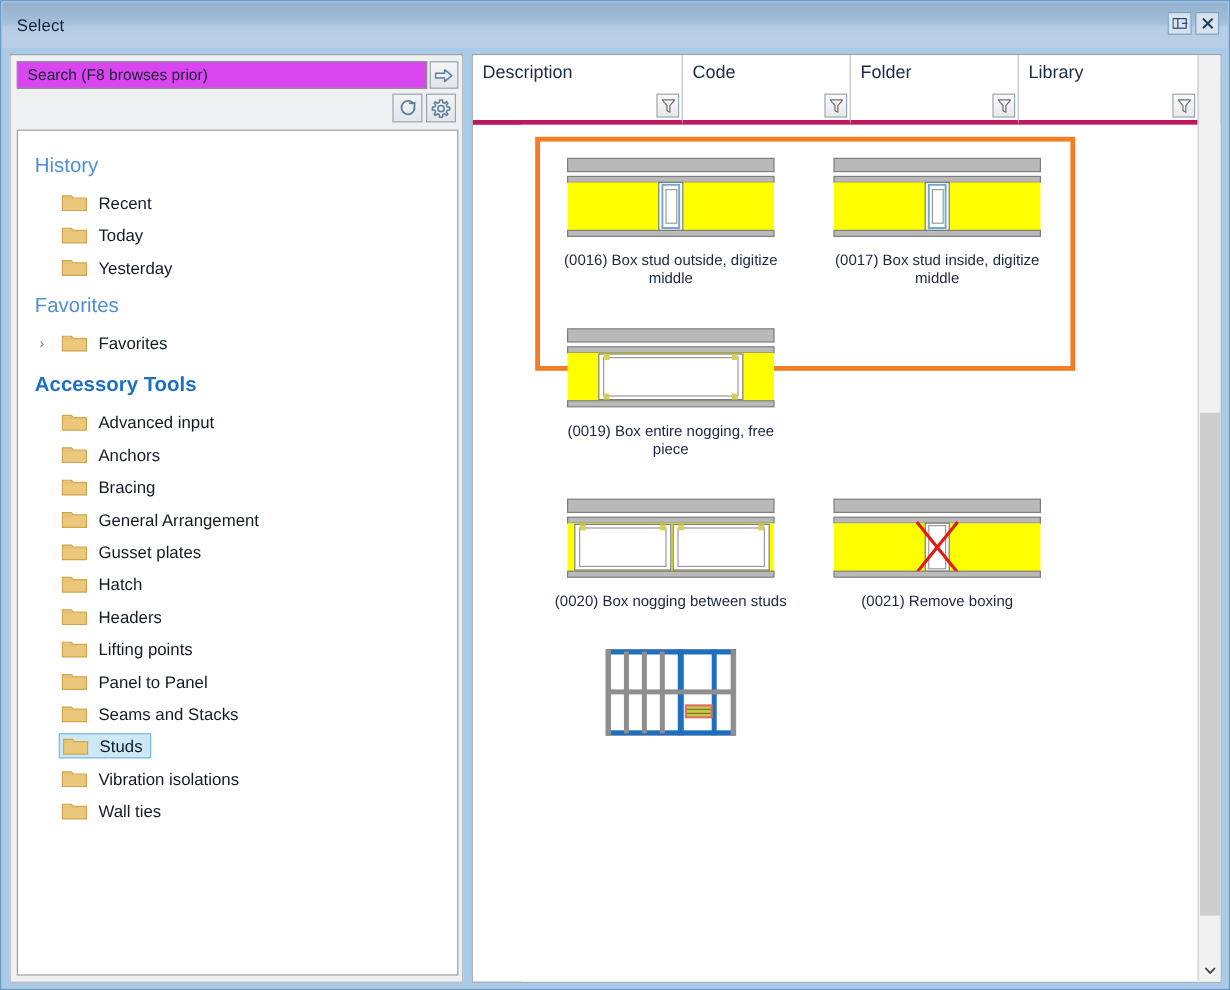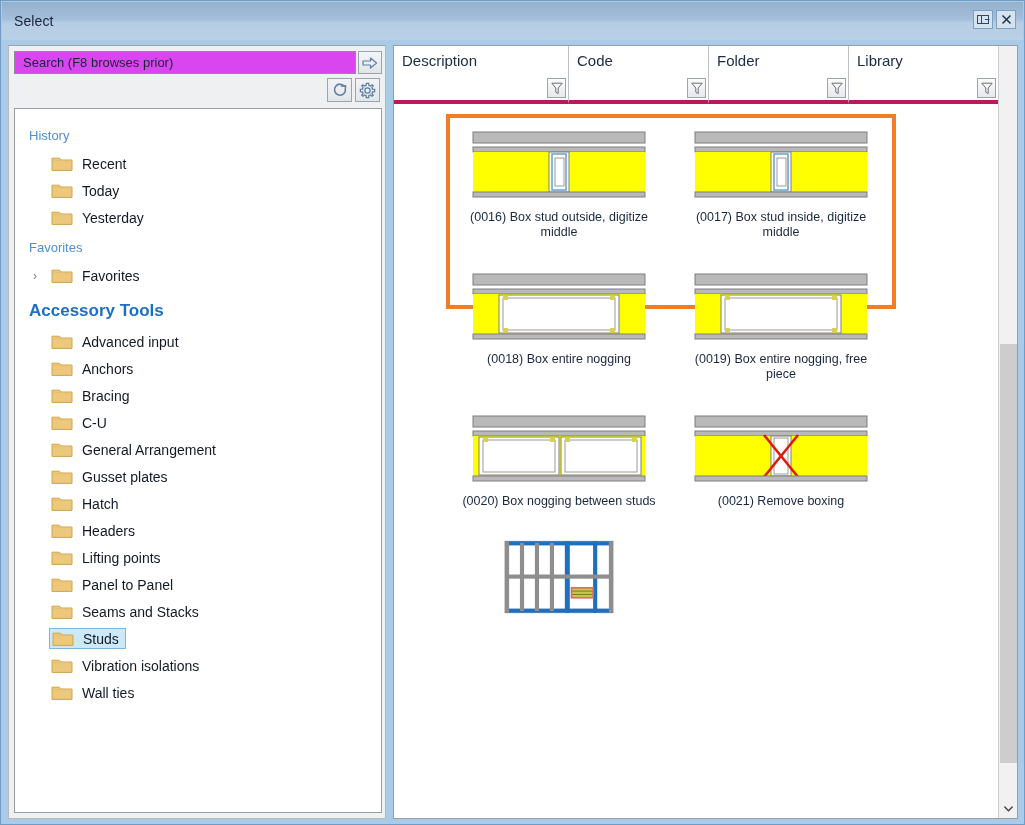--- a/index.html
+++ b/index.html
@@ -89,21 +89,21 @@
 
   .tree {
     position: absolute; left: 5px; top: 62px;
     width: 368px; height: 705px;
     background: #ffffff;
     border: 1px solid #9a9da1;
     overflow: hidden;
     padding-top: 10px;
   }
   .tree-group-header {
-    font-size: 13px; color: #4f8fd1;
+    font-size: 17px; color: #4f8fd1;
     padding: 9px 0 7px 14px;
     user-select: none;
   }
   .tree-group-header.strong {
     color: #1c6fc4; font-weight: bold; font-size: 17px;
     padding-top: 12px;
   }
   .tree-item {
     display: flex; align-items: center;
     height: 27px;
@@ -326,29 +326,20 @@
             <span class="tree-label">Anchors</span>
           </span>
         </div>
         <div class="tree-item">
           <span class="sel-wrap">
             <svg class="folder-ico" viewBox="0 0 22 17">
               <path d="M1 3.2 L1 15.4 L21 15.4 L21 5 L10.2 5 L8.4 3.2 Z" fill="#ecc87d" stroke="#cfa44c" stroke-width="1"></path>
               <path d="M1 5.6 L21 5.6" stroke="#e2bb6a" stroke-width="0.8" fill="none"></path>
             </svg>
             <span class="tree-label">Bracing</span>
-          </span>
-        </div>
-        <div class="tree-item">
-          <span class="sel-wrap">
-            <svg class="folder-ico" viewBox="0 0 22 17">
-              <path d="M1 3.2 L1 15.4 L21 15.4 L21 5 L10.2 5 L8.4 3.2 Z" fill="#ecc87d" stroke="#cfa44c" stroke-width="1"></path>
-              <path d="M1 5.6 L21 5.6" stroke="#e2bb6a" stroke-width="0.8" fill="none"></path>
-            </svg>
-            <span class="tree-label">C-U</span>
           </span>
         </div>
         <div class="tree-item">
           <span class="sel-wrap">
             <svg class="folder-ico" viewBox="0 0 22 17">
               <path d="M1 3.2 L1 15.4 L21 15.4 L21 5 L10.2 5 L8.4 3.2 Z" fill="#ecc87d" stroke="#cfa44c" stroke-width="1"></path>
               <path d="M1 5.6 L21 5.6" stroke="#e2bb6a" stroke-width="0.8" fill="none"></path>
             </svg>
             <span class="tree-label">General Arrangement</span>
           </span>
@@ -501,37 +492,20 @@
                   <rect x="80" y="22" width="20" height="40" fill="#ffffff" stroke="#7e7e7e" stroke-width="1"></rect>
                   <rect x="83" y="24" width="14" height="36" fill="none" stroke="#6fa8c8" stroke-width="1.6"></rect>
                   <rect x="86" y="28" width="9" height="28" fill="#ffffff" stroke="#9a9a9a" stroke-width="1"></rect>
                   <rect x="4" y="62" width="172" height="5" fill="#b9b9b9" stroke="#7e7e7e" stroke-width="1"></rect>
                 </svg>
               </div>
               <div class="item-caption">(0017) Box stud inside, digitize middle</div>
             </div>
           </div>
           <div class="item-row" style="margin-top:24px">
-            <div class="item-cell">
-              <div class="thumb-wrap">
-                <svg viewBox="0 0 180 72" width="180" height="72">
-                  <rect x="4" y="2" width="172" height="11" fill="#b9b9b9" stroke="#7e7e7e" stroke-width="1"></rect>
-                  <rect x="4" y="17" width="172" height="5" fill="#b9b9b9" stroke="#7e7e7e" stroke-width="1"></rect>
-                  <rect x="4" y="22" width="172" height="40" fill="#ffff00"></rect>
-                  <rect x="30" y="23" width="120" height="38" fill="#ffffff" stroke="#7e7e7e" stroke-width="1"></rect>
-                  <rect x="34" y="26" width="112" height="32" fill="#ffffff" stroke="#9a9a9a" stroke-width="1"></rect>
-                  <rect x="34" y="23" width="5" height="5" fill="#d8cf5a"></rect>
-                  <rect x="141" y="23" width="5" height="5" fill="#d8cf5a"></rect>
-                  <rect x="34" y="56" width="5" height="5" fill="#d8cf5a"></rect>
-                  <rect x="141" y="56" width="5" height="5" fill="#d8cf5a"></rect>
-                  <rect x="4" y="62" width="172" height="5" fill="#b9b9b9" stroke="#7e7e7e" stroke-width="1"></rect>
-                </svg>
-              </div>
-              <div class="item-caption">(0018) Box entire nogging</div>
-            </div>
             <div class="item-cell">
               <div class="thumb-wrap">
                 <svg viewBox="0 0 180 72" width="180" height="72">
                   <rect x="4" y="2" width="172" height="11" fill="#b9b9b9" stroke="#7e7e7e" stroke-width="1"></rect>
                   <rect x="4" y="17" width="172" height="5" fill="#b9b9b9" stroke="#7e7e7e" stroke-width="1"></rect>
                   <rect x="4" y="22" width="172" height="40" fill="#ffff00"></rect>
                   <rect x="30" y="23" width="120" height="38" fill="#ffffff" stroke="#7e7e7e" stroke-width="1"></rect>
                   <rect x="34" y="26" width="112" height="32" fill="#ffffff" stroke="#9a9a9a" stroke-width="1"></rect>
                   <rect x="34" y="23" width="5" height="5" fill="#d8cf5a"></rect>
                   <rect x="141" y="23" width="5" height="5" fill="#d8cf5a"></rect>

